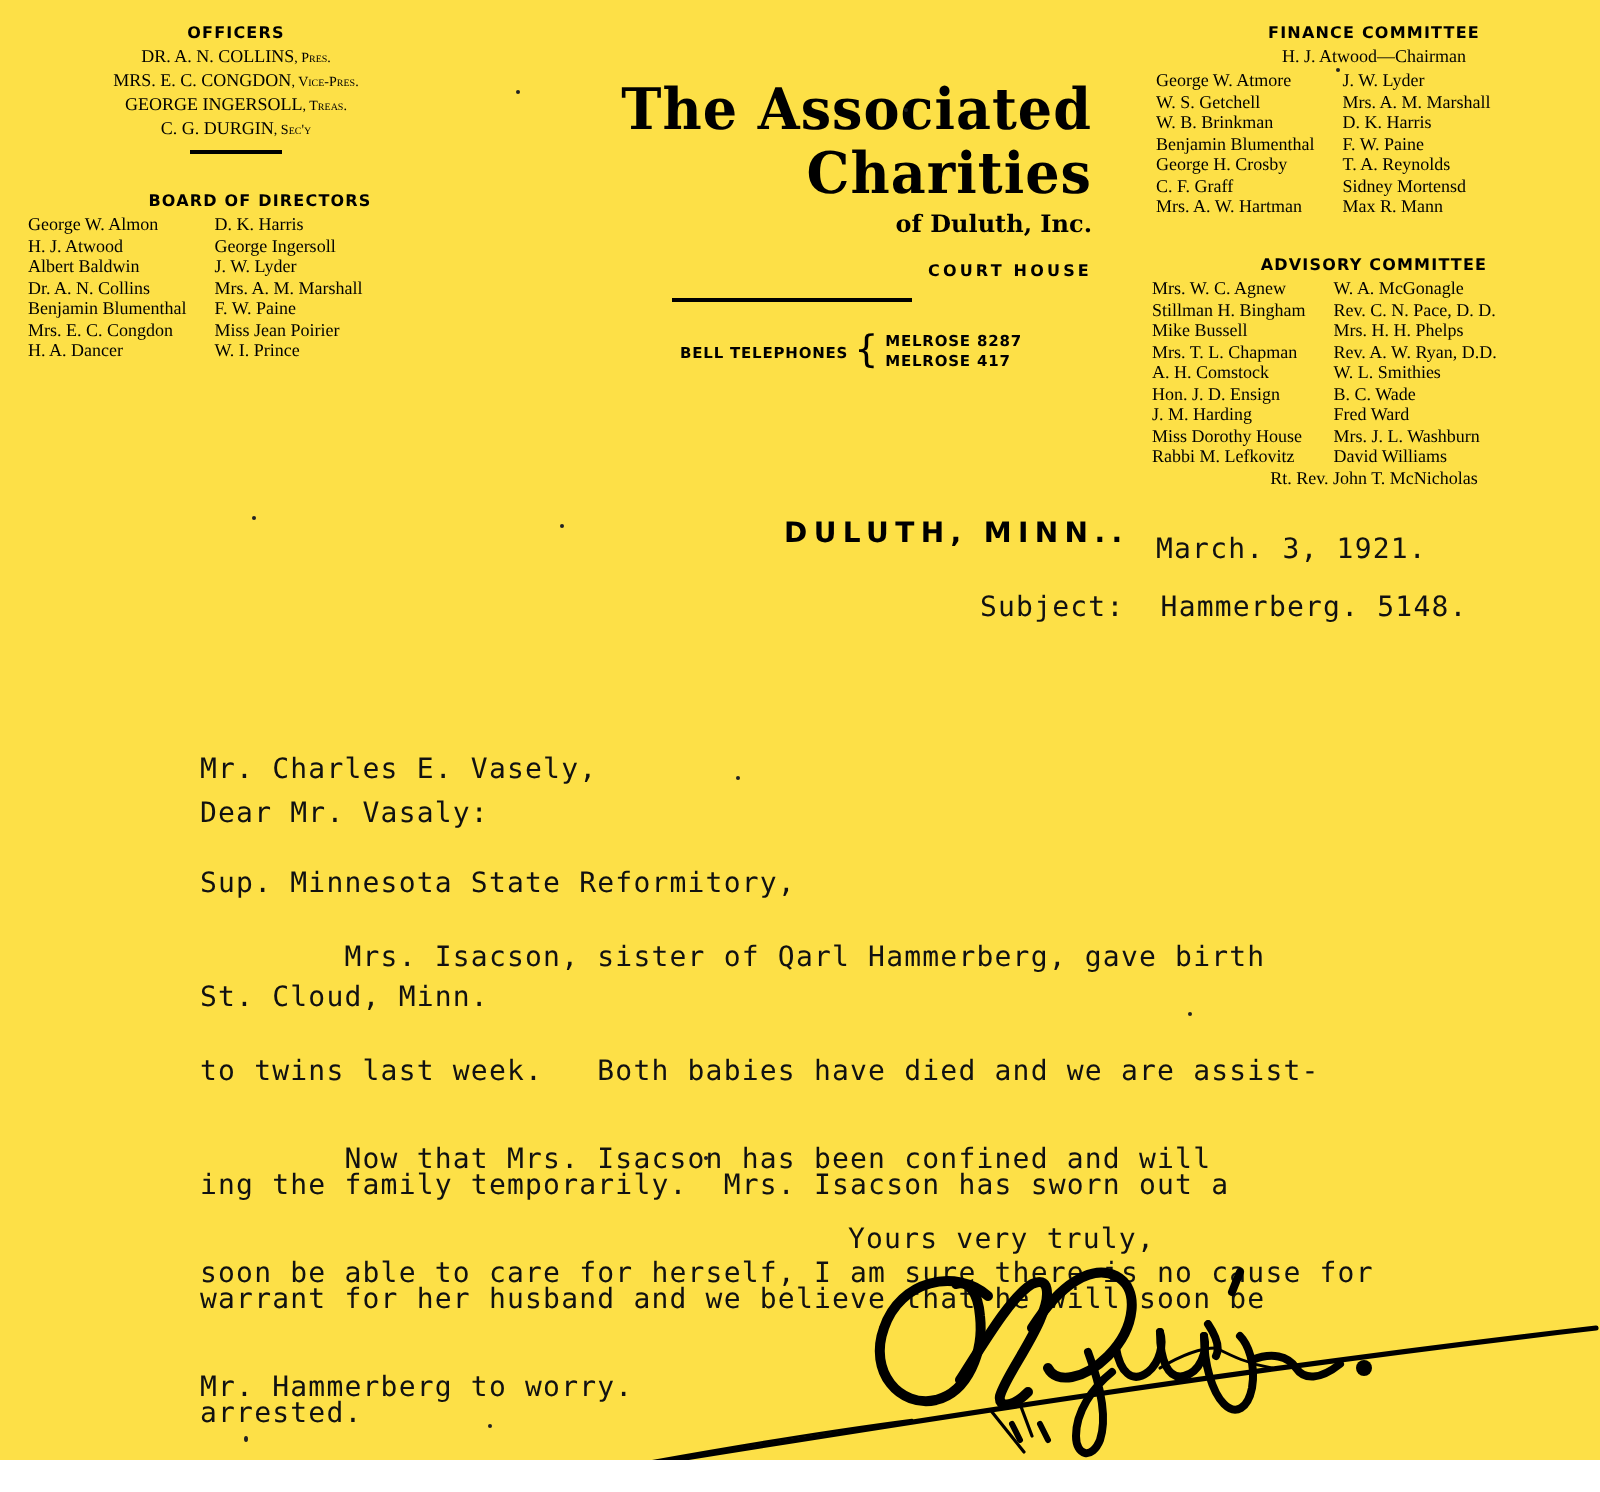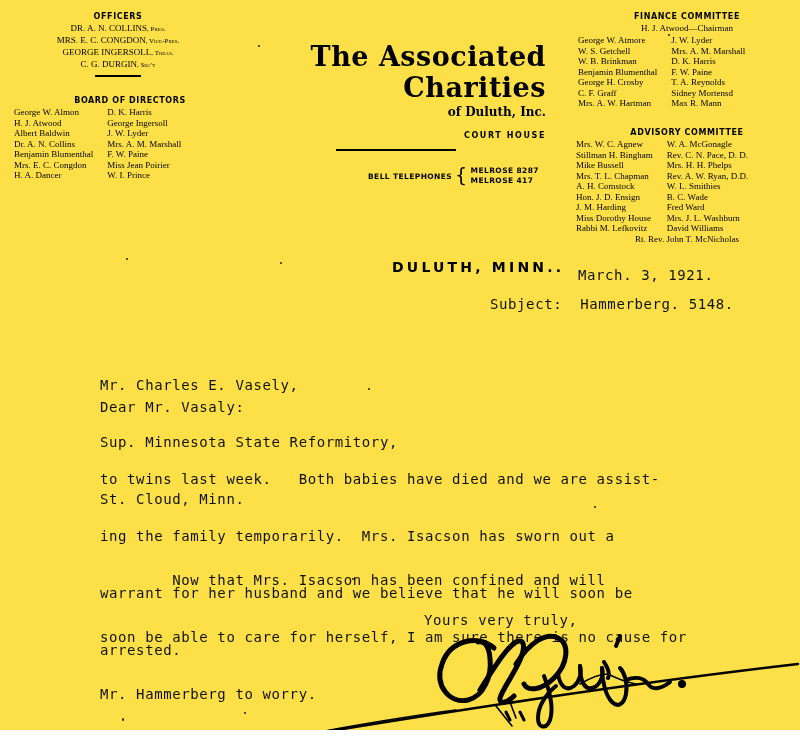--- a/index.html
+++ b/index.html
@@ -109,21 +109,20 @@
     left: 340px;
     top: 166px;
     font-family: "DejaVu Sans", sans-serif;
     font-size: 7.5px;
     font-weight: bold;
     letter-spacing: 0.4px;
     display: flex;
     align-items: center;
     gap: 3px;
     white-space: nowrap;
-    margin-left: 28px;
   }
   #phones .brace { font-size: 19px; font-weight: normal; line-height: 0.9; }
   #phones .nums { line-height: 10px; }
 
   
   .tw {
     font-family: "DejaVu Sans Mono", monospace;
     font-size: 14px;
     letter-spacing: 0.6px;
     color: #111;
@@ -292,20 +291,21 @@
 
   <div id="addressee" class="tw">
     <div>Mr. Charles E. Vasely,</div>
     <div>Sup. Minnesota State Reformitory,</div>
     <div>St. Cloud, Minn.</div>
   </div>
 
   <div id="salutation" class="tw">Dear Mr. Vasaly:</div>
 
   <div id="para1" class="tw">
+    <div>        Mrs. Isacson, sister of Qarl Hammerberg, gave birth</div>
     <div>to twins last week.   Both babies have died and we are assist-</div>
     <div>ing the family temporarily.  Mrs. Isacson has sworn out a</div>
     <div>warrant for her husband and we believe that he will soon be</div>
     <div>arrested.</div>
   </div>
 
   <div id="para2" class="tw">
     <div>        Now that Mrs. Isacson has been confined and will</div>
     <div>soon be able to care for herself, I am sure there is no cause for</div>
     <div>Mr. Hammerberg to worry.</div>

